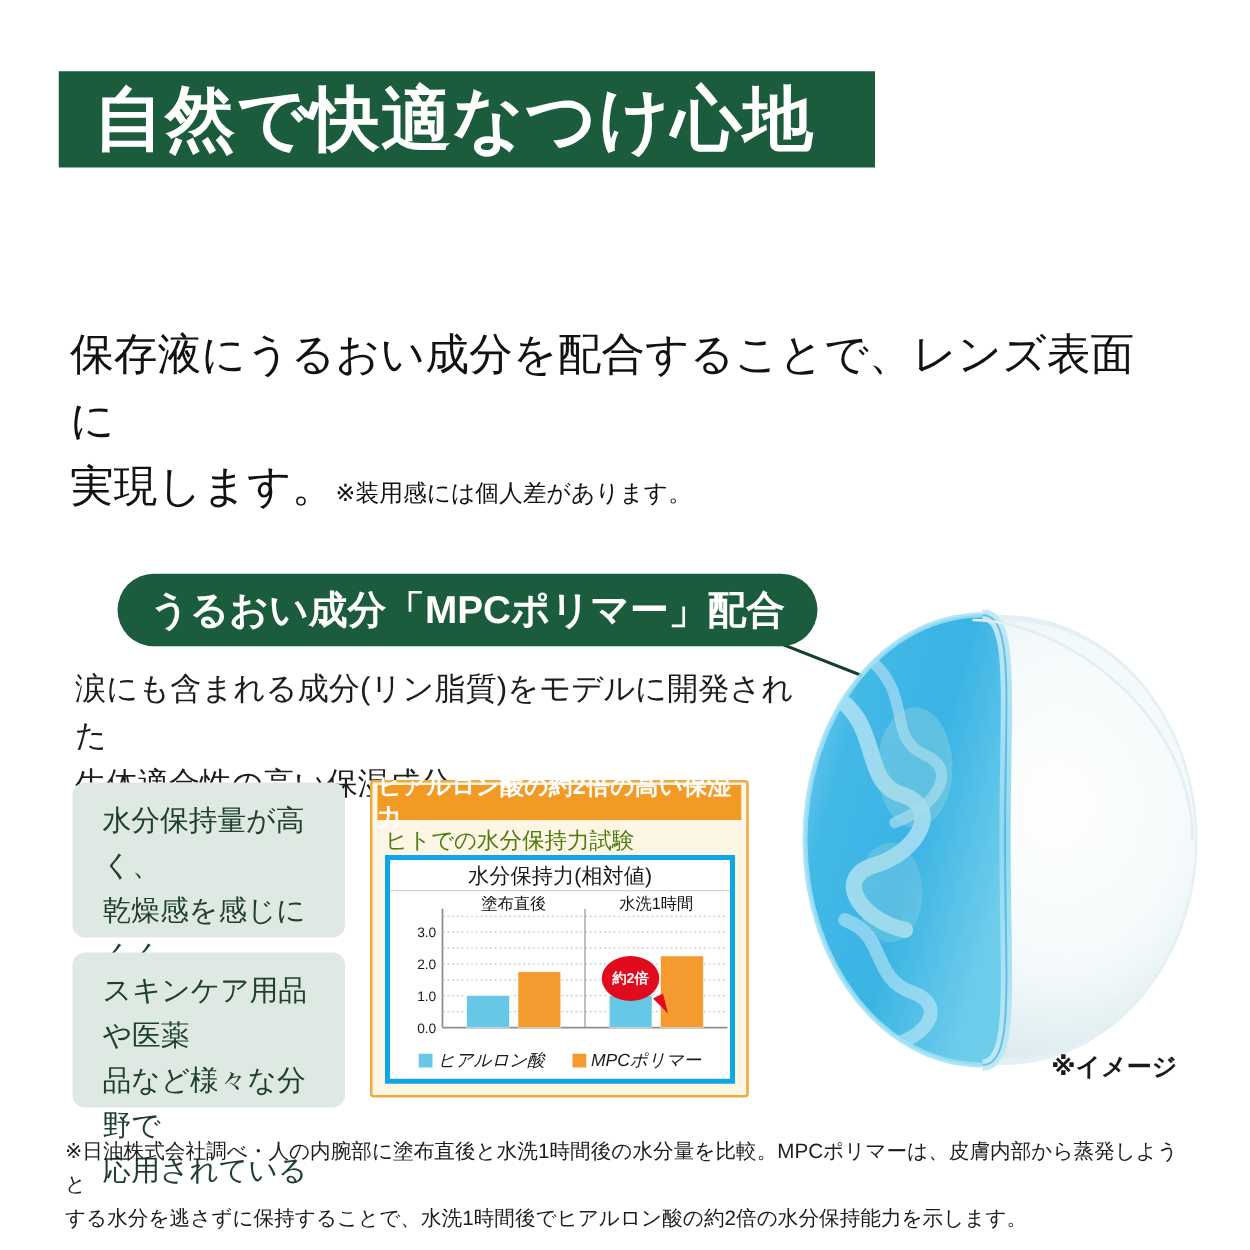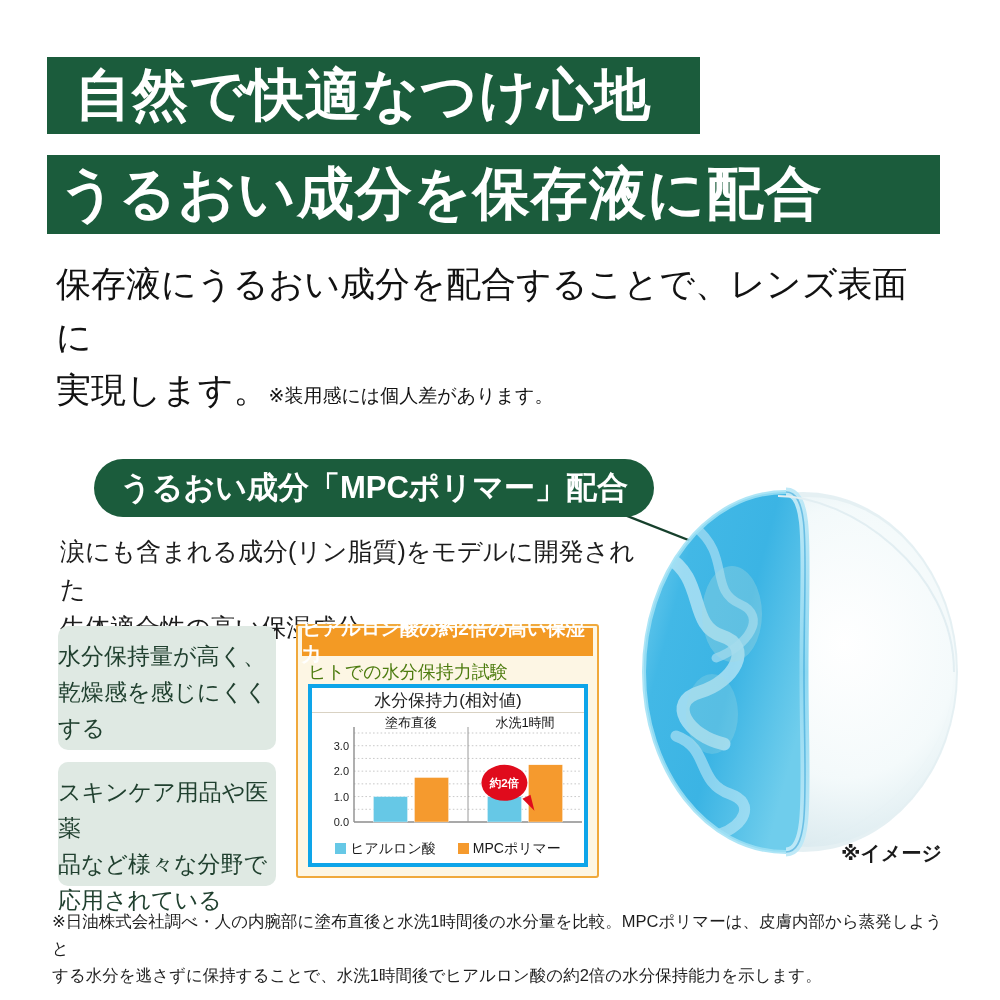--- a/index.html
+++ b/index.html
@@ -49,21 +49,21 @@
   .subdesc{
     position:absolute;left:60px;top:532px;width:600px;
     font-size:25px;line-height:38px;color:#1d1d1d;
   }
 
   
   .fbox{
     position:absolute;left:58px;width:218px;
     background:#dfe9e3;border-radius:10px;
     color:#20402f;font-size:23px;line-height:36px;
-    padding:12px 0;box-sizing:border-box;
+    padding:12px 24px;box-sizing:border-box;
   }
   #fbox1{top:626px;height:124px;}
   #fbox2{top:762px;height:124px;}
 
   
   .panel{
     position:absolute;left:296px;top:624px;width:303px;height:254px;
     background:#fdf6e4;border:2px solid #f0a93c;border-radius:3px;
     box-sizing:border-box;
   }
@@ -84,21 +84,21 @@
     height:24px;border-bottom:1px solid #d9d2c3;
     display:flex;align-items:center;justify-content:center;
     font-size:17px;color:#1a1a1a;font-weight:400;
   }
   .plot-wrap{position:relative;width:100%;height:125px;}
   .legend{
     display:flex;align-items:center;justify-content:center;gap:22px;
     font-size:14px;color:#1a1a1a;margin-top:2px;
   }
   .legend .sw{display:inline-block;width:11px;height:11px;margin-right:4px;vertical-align:-1px;}
-  .legend span.lbl{display:inline-block;}
+  .legend span.lbl{display:inline-block;font-style:italic;}
 
   
   .plot-wrap svg{display:block;}
 
   
   .lens{position:absolute;left:636px;top:486px;width:330px;height:372px;}
   .img-note{
     position:absolute;left:841px;top:840px;
     font-size:20px;font-weight:700;color:#1a1a1a;
   }
@@ -109,23 +109,20 @@
     font-size:16.5px;line-height:27px;color:#1d1d1d;
   }
 </style>
 </head>
 <body>
 
 <div class="page">
 
   <div class="hdr-bar" id="hdr1">
     <span>自然で快適なつけ心地</span>
-  </div>
-  <div class="hdr-bar" id="hdr2">
-    <span>うるおい成分を保存液に配合</span>
   </div>
 
   <div class="lead">
     <div>保存液にうるおい成分を配合することで、レンズ表面に</div>
     <div>
       <span>実現します。</span><span class="note">※装用感には個人差があります。</span>
     </div>
   </div>
 
   <svg class="leader" viewBox="0 0 1000 1000" xmlns="http://www.w3.org/2000/svg">

